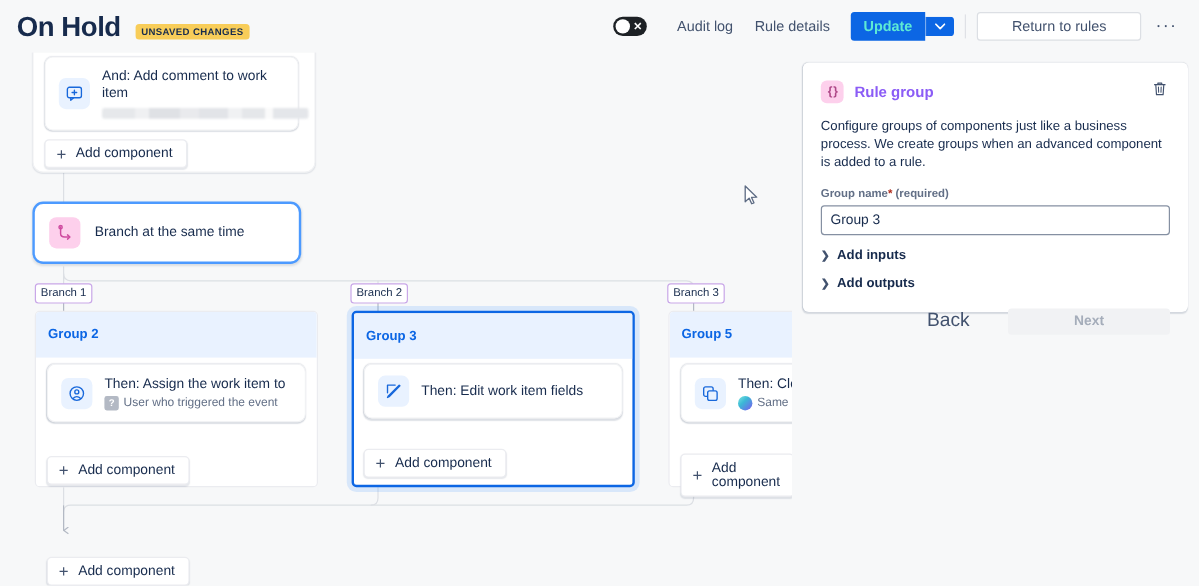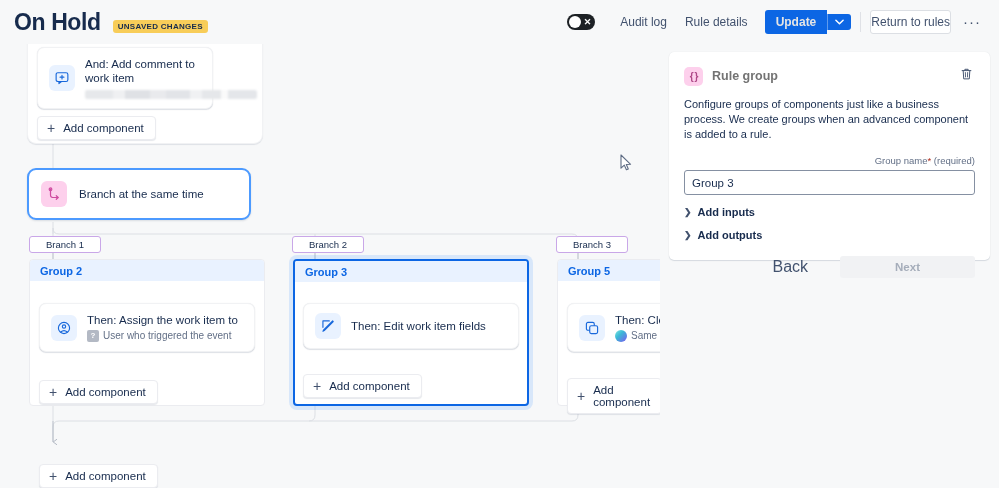--- a/index.html
+++ b/index.html
@@ -40,34 +40,34 @@
   }
   .toggle .xmark {
     position: absolute; right: 4px; top: 0px; color: #fff;
     font-size: 9px; line-height: 16px; font-weight: 600;
   }
   .tb-link {
     font-size: 12px; color: #42526e; padding: 5px 9px; border-radius: 3px;
     cursor: pointer; white-space: nowrap;
   }
   .btn-primary {
-    background: #0c66e4; color: #e5e5e5; font-size: 12px; font-weight: 600;
+    background: #0c66e4; color: #5eead4; font-size: 12px; font-weight: 600;
     border-radius: 3px 0 0 3px; padding: 5px 11px; cursor: pointer;
     margin-left: 8px; white-space: nowrap;
   }
   .btn-primary-caret {
     background: #0c66e4; color: #fff; border-radius: 0 3px 3px 0;
     padding: 5px 7px; cursor: pointer;
     border-left: 1px solid rgba(255,255,255,.35);
     display: flex; align-items: center;
   }
   .vdiv { width: 1px; height: 20px; background: #dfe1e6; margin: 0 9px; }
   .btn-secondary {
     border: 1px solid #dcdfe4; background: #fff; color: #42526e;
-    font-size: 12px; border-radius: 3px; padding: 4px 0;
+    font-size: 12px; border-radius: 3px; padding: 4px 28px;
     cursor: pointer; white-space: nowrap;
   }
   .more-dots {
     padding: 4px 8px; cursor: pointer; color: #42526e;
     font-size: 15px; letter-spacing: 1px; line-height: 12px;
     margin-left: 4px;
   }
 
   
   .canvas {
@@ -118,37 +118,37 @@
 
   .group-box {
     position: absolute; background: #fff; border: 1px solid #ebecf0;
     border-radius: 4px; overflow: hidden;
   }
   .group-box.selected {
     border: 2px solid #0c66e4;
     box-shadow: 0 0 0 4px rgba(76,154,255,.18);
   }
   .group-header {
-    background: #e9f2ff; height: 21px; display: flex; align-items: center;
+    background: #e9f2ff; height: 38px; display: flex; align-items: center;
     padding-left: 10px; font-size: 11px; font-weight: 700; color: #0c66e4;
   }
 
   .add-component {
     position: absolute; background: #fff; border: 1px solid #ebecf0;
     border-radius: 4px; box-shadow: 0 1px 1px rgba(9,30,66,.1);
     display: flex; align-items: center; gap: 8px;
     padding: 5px 11px 5px 9px; cursor: pointer;
     font-size: 11.5px; color: #172b4d;
   }
   .plus-ico { font-size: 14px; color: #42526e; line-height: 12px; font-weight: 400; }
 
   .branch-label {
     position: absolute; background: #fff; border: 1px solid #c9a7e8;
     border-radius: 3px; font-size: 9.5px; color: #172b4d;
-    padding: 2px 16px; line-height: 11px; white-space: nowrap;
+    padding: 2px 4px; line-height: 11px; white-space: nowrap;
   }
 
   .avatar-sq {
     width: 12px; height: 12px; border-radius: 2px; flex: none;
     background: #b3b9c4; display: flex; align-items: center;
     justify-content: center; color: #fff; font-size: 8px; font-weight: 700;
   }
   .proj-ico {
     width: 12px; height: 12px; border-radius: 50%; flex: none;
     background: linear-gradient(135deg,#7ee8e0 0%,#3bb8d6 40%,#7a5af0 100%);
@@ -166,27 +166,27 @@
     box-shadow: 0 1px 1px rgba(9,30,66,.13), 0 0 1px rgba(9,30,66,.12);
     padding: 13px 15px 0 15px; position: relative;
   }
   .panel-head { display: flex; align-items: center; gap: 9px; }
   .panel-icon {
     width: 19px; height: 19px; border-radius: 5px; background: #fdd0ec;
     display: flex; align-items: center; justify-content: center;
     color: #ae4787; font-size: 10px; font-weight: 700; letter-spacing: -1px;
     flex: none;
   }
-  .panel-title { font-size: 12.5px; font-weight: 700; color: #737373; }
+  .panel-title { font-size: 12.5px; font-weight: 700; color: #8b5cf6; }
   .trash-btn { margin-left: auto; cursor: pointer; padding: 2px; }
   .panel-desc {
     font-size: 11px; color: #172b4d; line-height: 15px; margin-top: 10px;
   }
   .field-label {
-    font-size: 9.5px; color: #626f86; font-weight: 400; margin-top: 13px; text-align: right;
+    font-size: 9.5px; color: #626f86; font-weight: 700; margin-top: 13px;
   }
   .req-star { color: #ae2a19; }
   .text-input {
     width: 100%; height: 25px; border: 1px solid #8590a2; border-radius: 3px;
     background: #fff; margin-top: 4px; padding: 0 7px;
     font-size: 11.5px; color: #172b4d; font-family: inherit; outline: none;
   }
   .expander {
     display: flex; align-items: center; gap: 6px; margin-top: 11px;
     font-size: 11px; font-weight: 700; color: #172b4d; cursor: pointer;
@@ -268,21 +268,21 @@
     <path d="M578,312 L578,335" stroke="#dcdfe4" stroke-width="1" fill="none"></path>
 
     <path d="M53,362 L53,377" stroke="#dcdfe4" stroke-width="1" fill="none"></path>
     <path d="M578,362 L578,371 Q578,377 572,377 L59,377 Q53,377 53,383 L53,398" stroke="#dcdfe4" stroke-width="1" fill="none"></path>
     <path d="M315,362 L315,371 Q315,377 309,377" stroke="#dcdfe4" stroke-width="1" fill="none"></path>
     <path d="M53,377 L53,398" stroke="#b3b9c4" stroke-width="1" fill="none" marker-end="url(#arr)"></path>
   </svg>
 
   <div class="outer-box" style="left:27px; top:-55px; width:236px; height:155px;"></div>
 
-  <div class="node-card" style="left:37px; top:3px; width:176px;">
+  <div class="node-card" style="left:37px; top:3px; width:212px;">
     <div class="node-icon">
       <svg width="14" height="14" viewBox="0 0 16 16">
         <rect x="1.3" y="2" width="13.4" height="10" rx="2" fill="none" stroke="#1868db" stroke-width="1.3"></rect>
         <path d="M4.5,12 L4.5,14.4 L7.4,12" fill="none" stroke="#1868db" stroke-width="1.3" stroke-linejoin="round"></path>
         <path d="M8,4.8 L8,9.2 M5.8,7 L10.2,7" stroke="#1868db" stroke-width="1.3" stroke-linecap="round"></path>
       </svg>
     </div>
     <div class="node-text">
       <div class="node-title">And: Add comment to work item</div>
       <div class="redact-line"></div>

